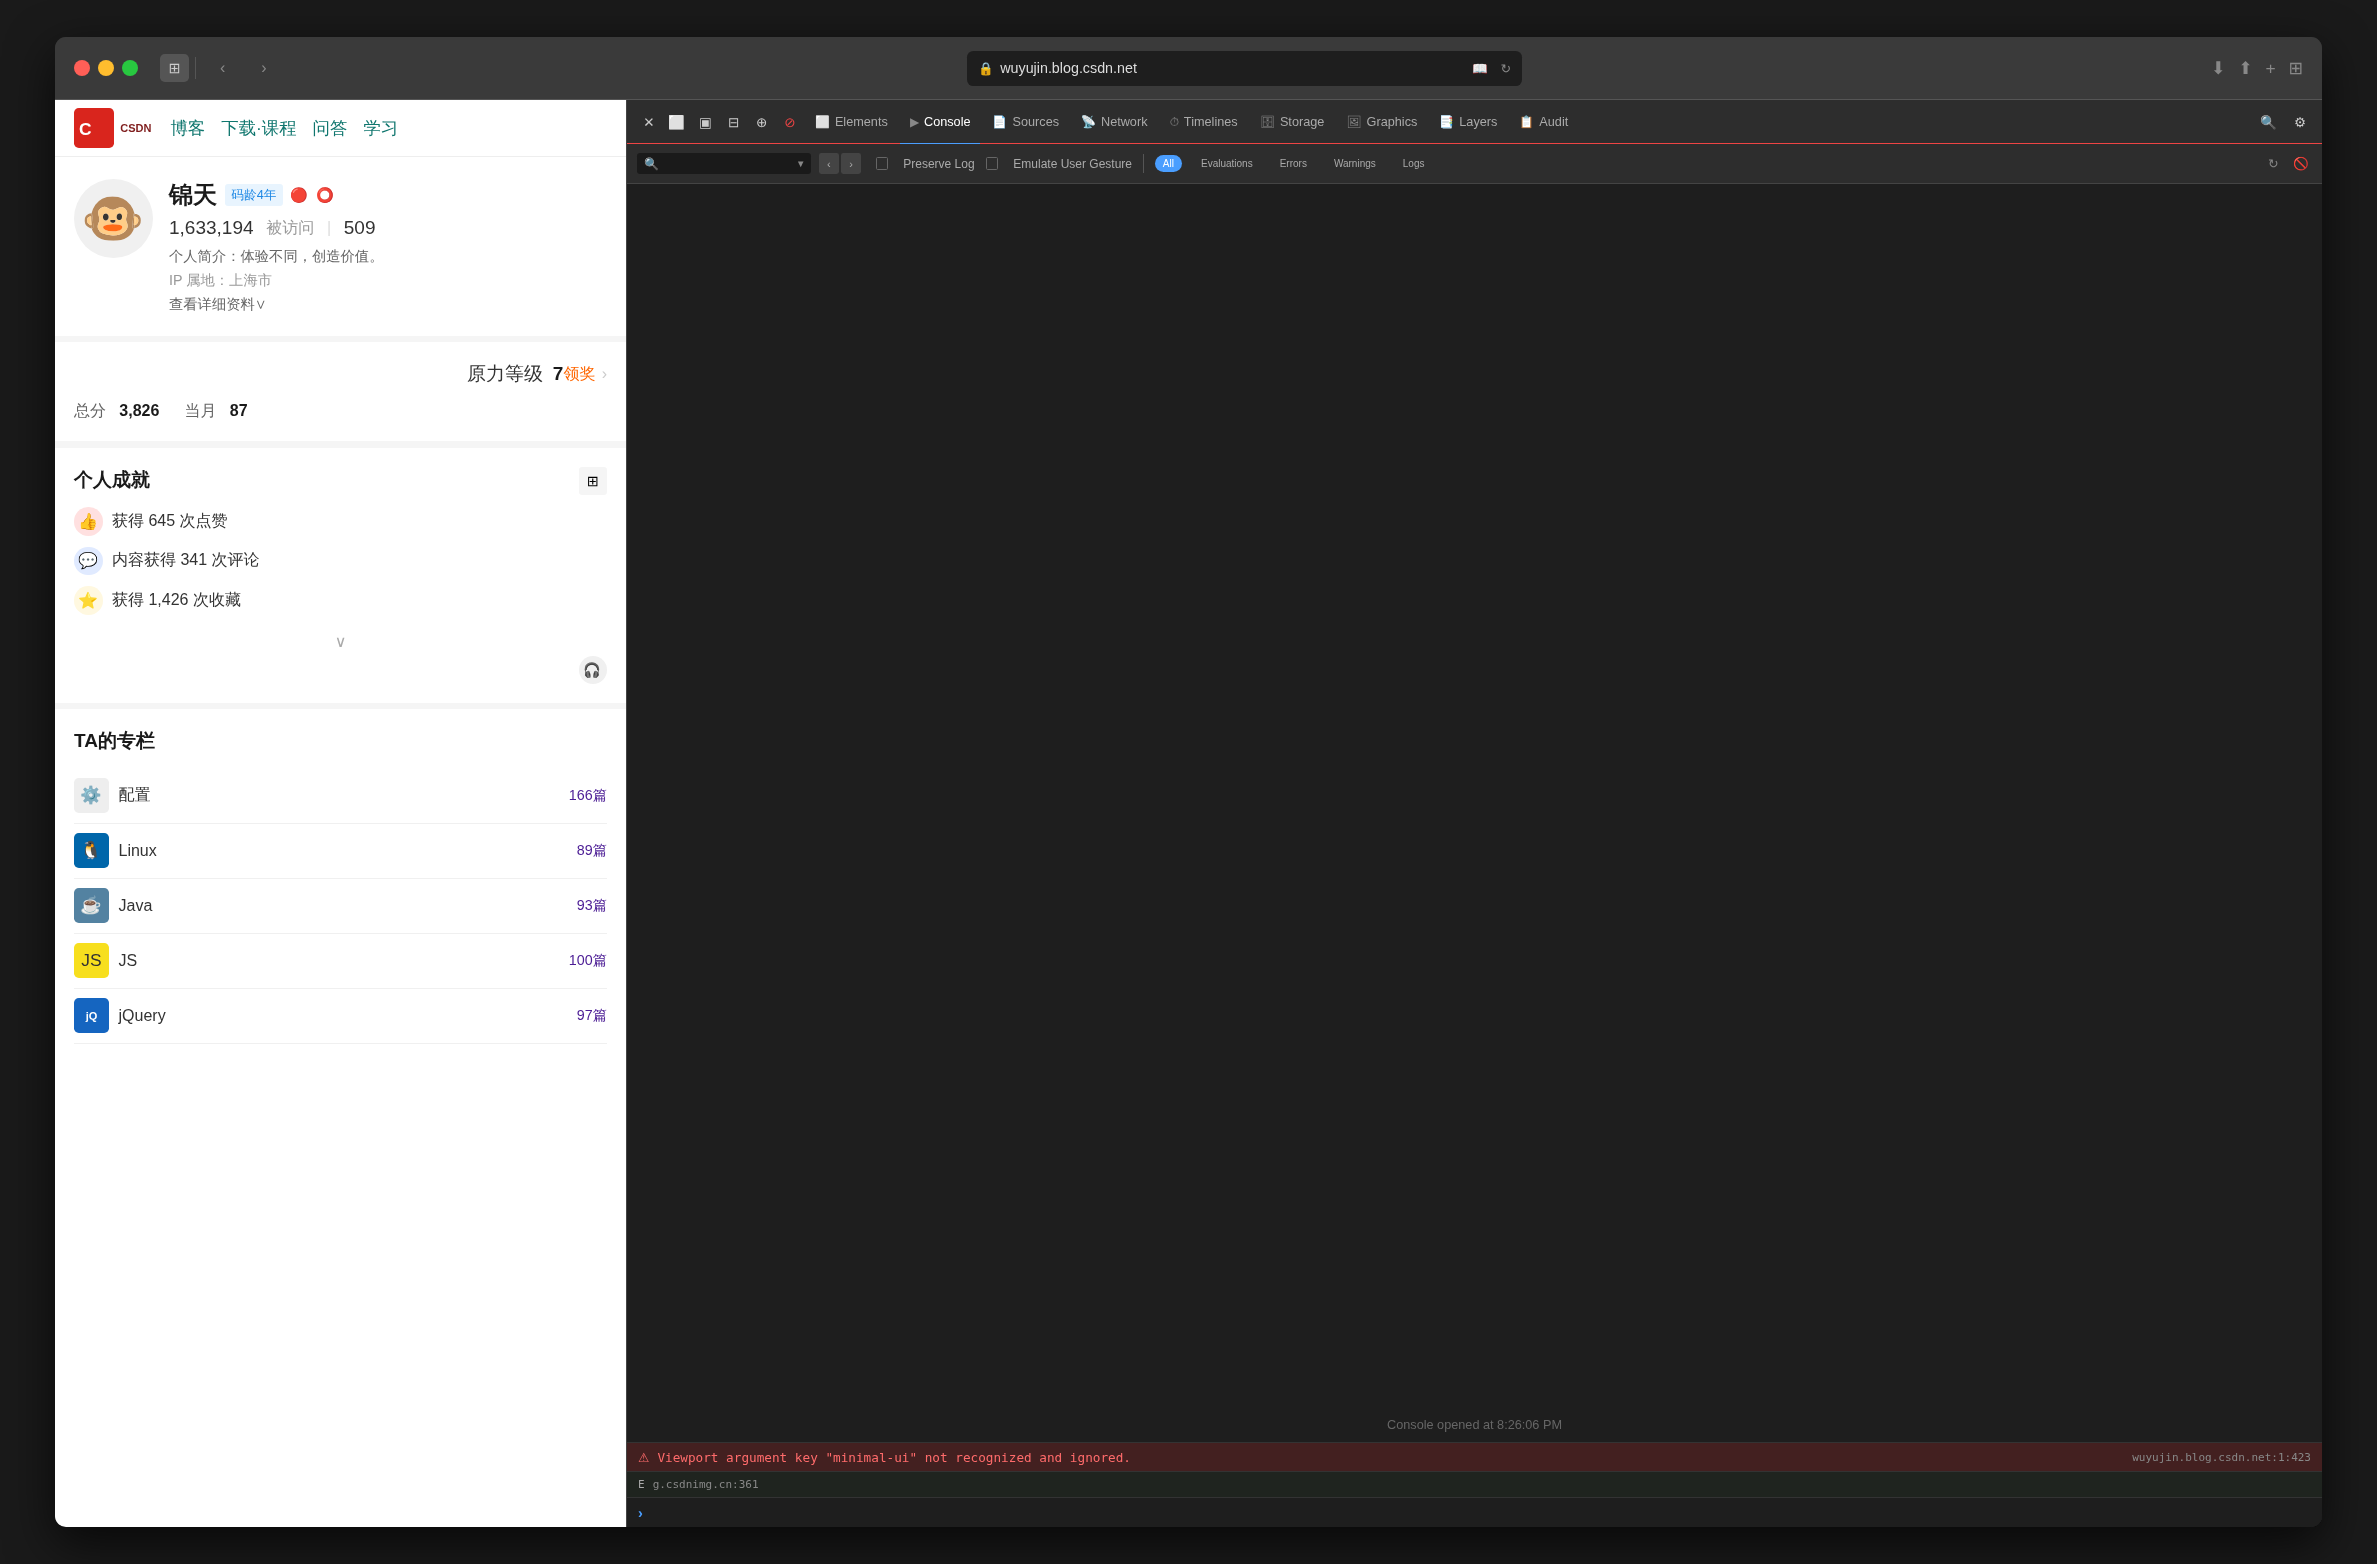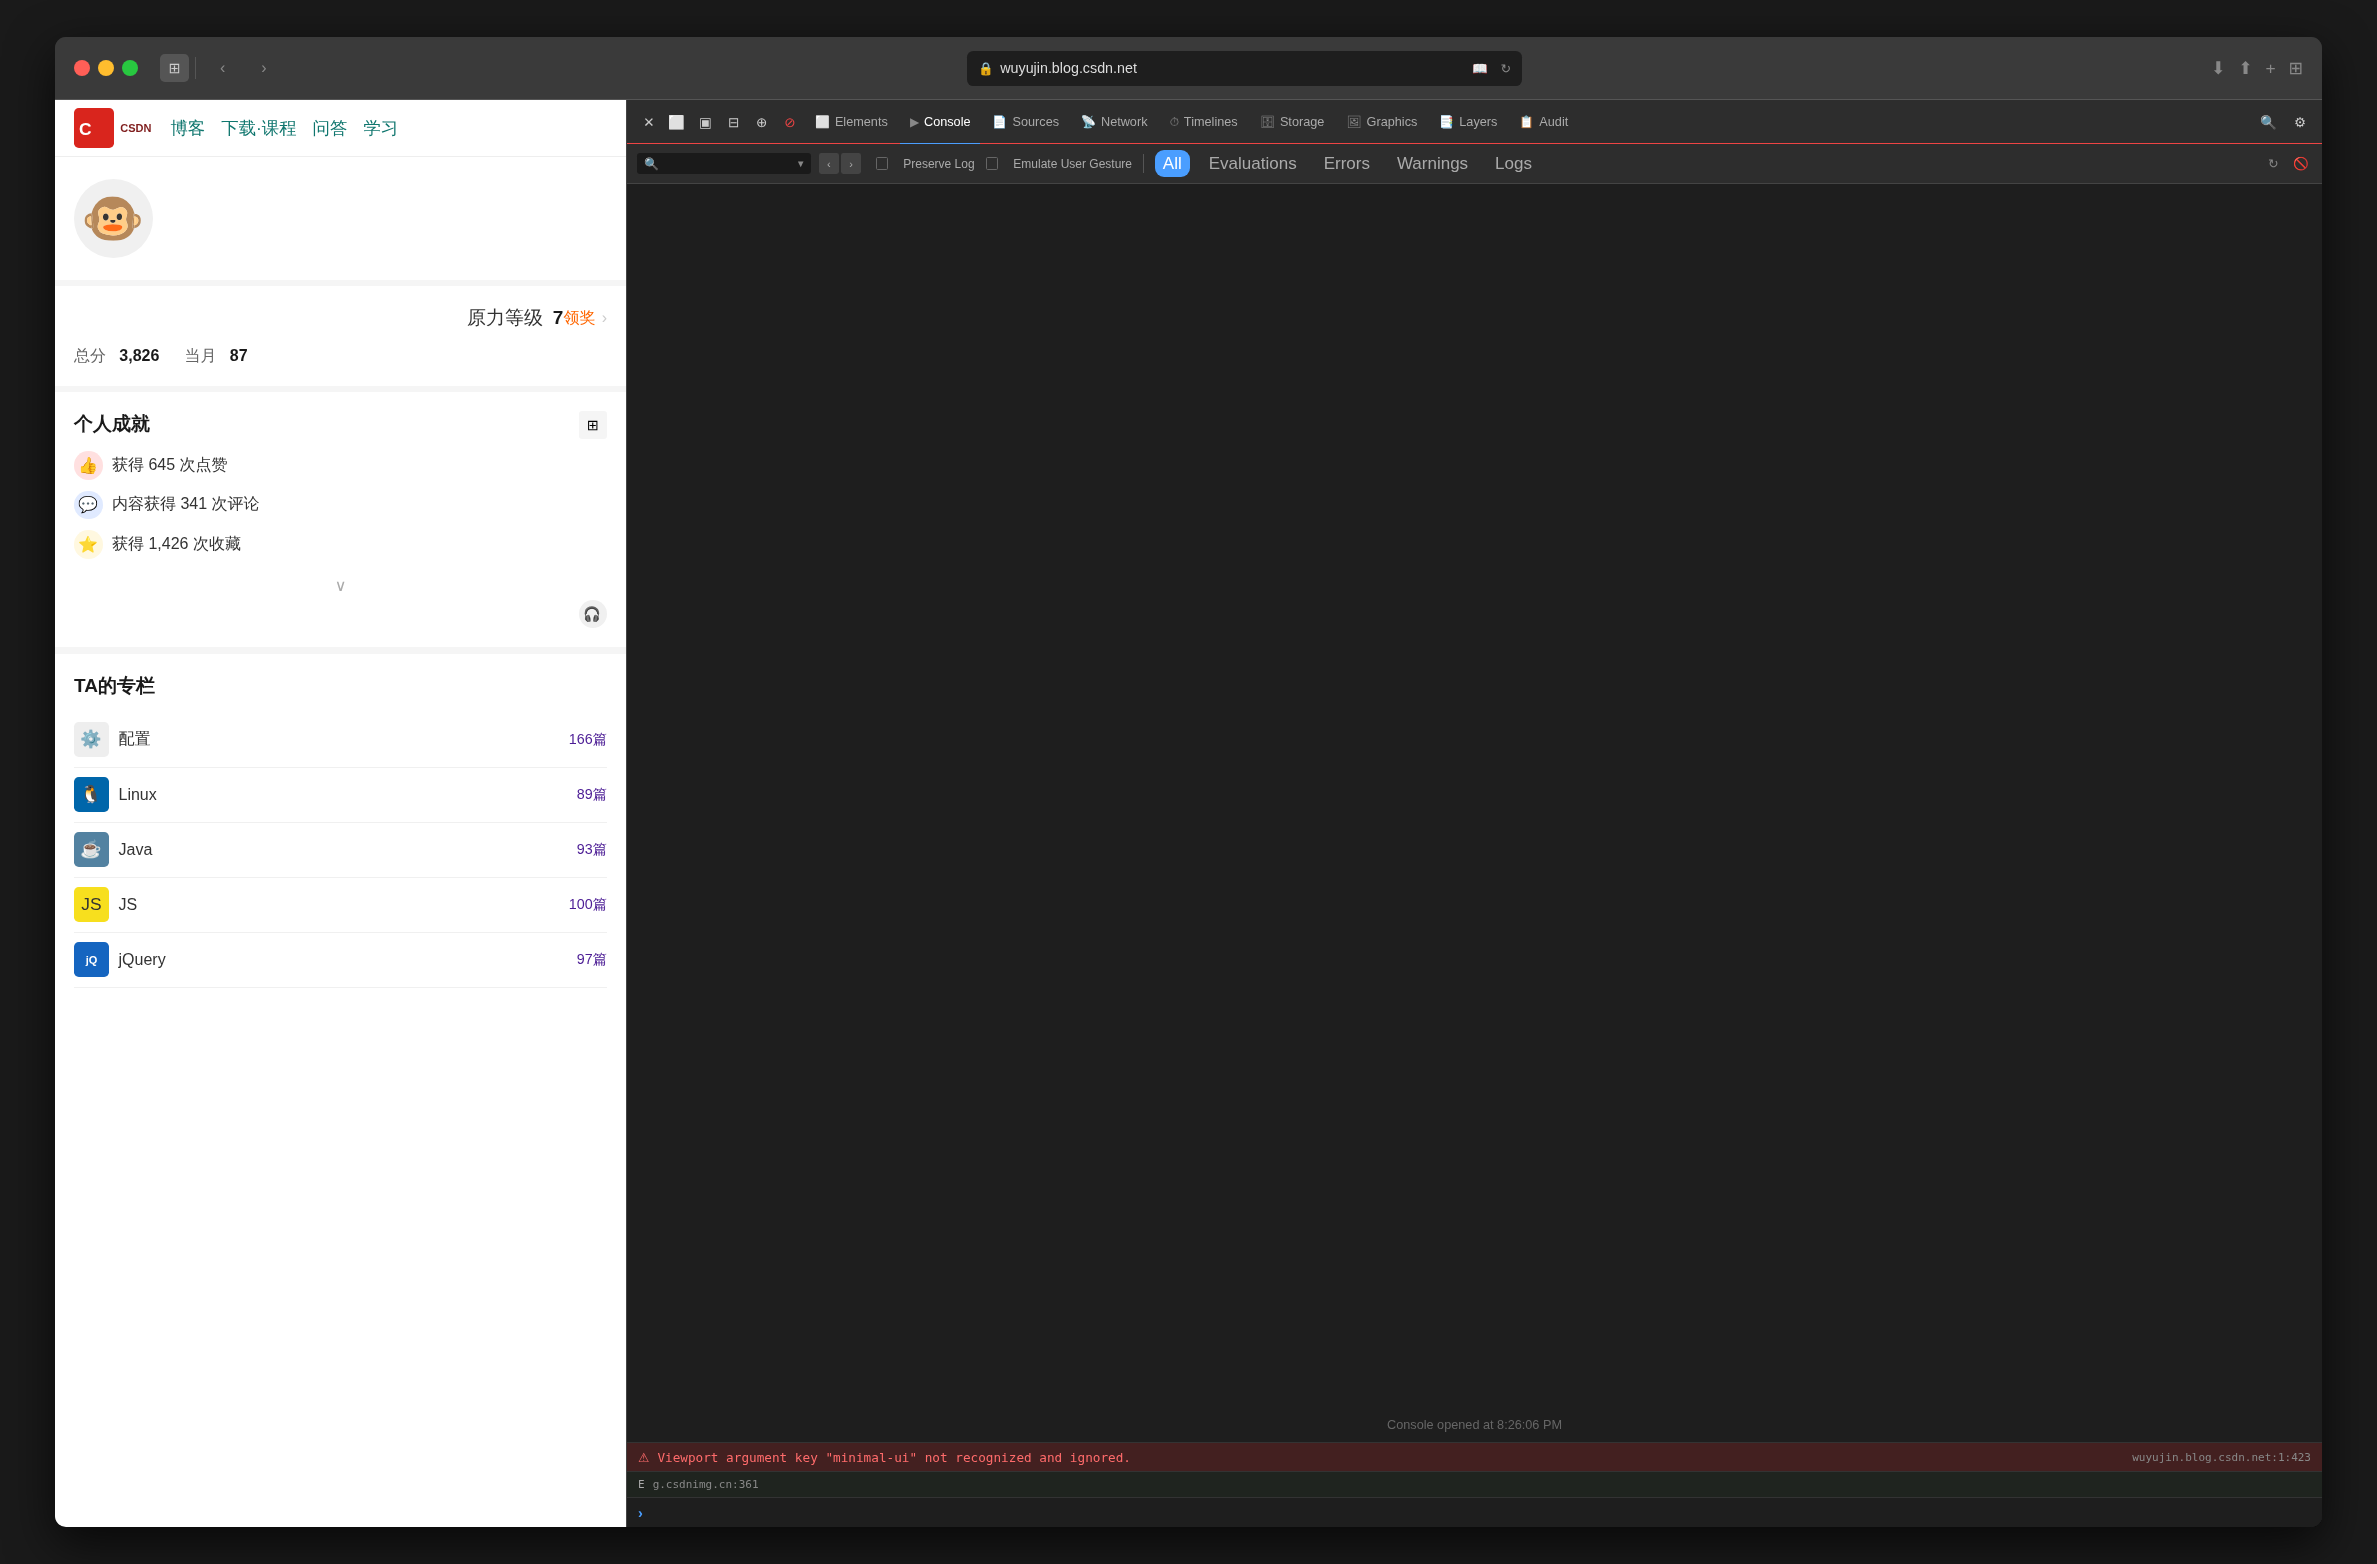--- a/index.html
+++ b/index.html
@@ -547,21 +547,21 @@
       width: 12.7px;
       height: 12.7px;
       border: 0.8px solid #666;
       border-radius: 1.6px;
       background: transparent;
     }
 
     .filter-btn {
       padding: 3.2px 8px;
       border-radius: 9px;
-      font-size: 17px;
+      font-size: 10px;
       cursor: pointer;
       color: #aaa;
     }
 
     .filter-btn.active {
       background: #4a9eff;
       color: #fff;
     }
 
     .filter-btn.normal {
@@ -739,20 +739,37 @@
           <span class="csdn-nav-link">问答</span>
           <span class="csdn-nav-link">学习</span>
         </div>
       </div>
 
       <div class="profile-area">
         <div class="profile-header">
           <div class="avatar">
             <span class="monkey-emoji">🐵</span>
           </div>
+          <div class="profile-info">
+            <div class="profile-name-row">
+              <span class="profile-name">锦天</span>
+              <span class="badge">码龄4年</span>
+              <span class="badge-icon">🔴</span>
+              <span class="badge-icon">⭕</span>
+            </div>
+            <div class="stats-row">
+              <span class="stat-num">1,633,194</span>
+              <span class="stat-label">被访问</span>
+              <span class="stat-divider">|</span>
+              <span class="stat-num">509</span>
+            </div>
+            <div class="profile-bio">个人简介：体验不同，创造价值。</div>
+            <div class="profile-ip">IP 属地：上海市</div>
+            <div class="profile-detail-link">查看详细资料∨</div>
+          </div>
         </div>
       </div>
 
       <div class="divider"></div>
 
       <div class="rank-section">
         <div class="rank-header">
           <div>
             <span class="rank-title">原力等级</span>
             <span class="rank-level">7</span>

